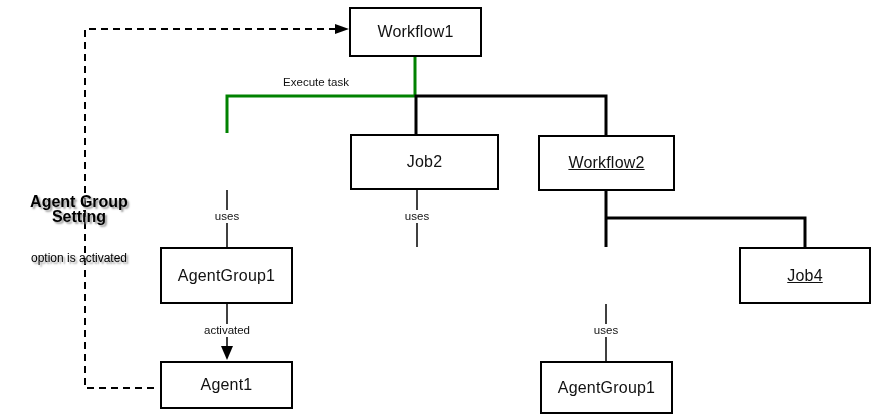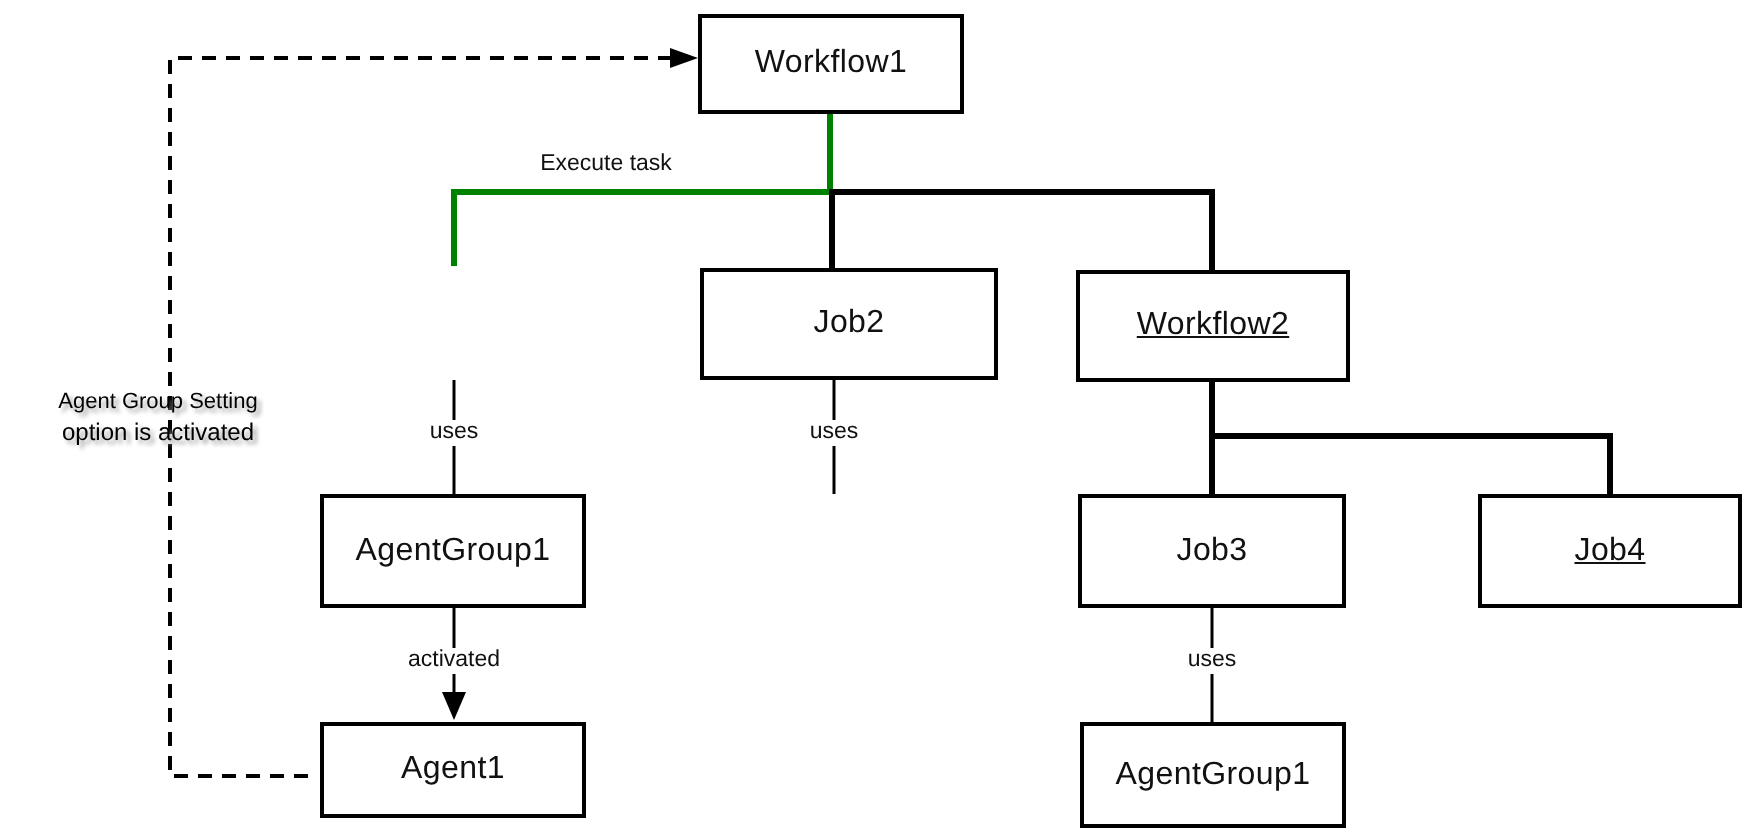--- a/index.html
+++ b/index.html
@@ -14,22 +14,22 @@
     font-size:16px;color:#111;letter-spacing:.2px;
   }
   .edge-label{
     position:absolute;transform:translateX(-50%);font-size:11.5px;color:#111;
     background:#ffffff;padding:0 3px;line-height:13px;white-space:nowrap;
   }
   .annotation{
     position:absolute;left:2px;top:194px;width:154px;text-align:center;
     color:#000;text-shadow:2px 2px 2px #9c9c9c;line-height:15px;
   }
-  .annotation .l1{font-size:11px;font-weight:normal;display:block;}
-  .annotation .l2{font-size:12px;display:block;}
+  .annotation .l1{font-size:16px;font-weight:bold;display:block;}
+  .annotation .l2{font-size:12px;display:block;margin-top:27px;}
 </style>
 </head>
 <body>
 
 <div class="stage">
 
   <svg class="wires" viewBox="0 0 872 418">
 
     <path d="M336 29 L85 29 L85 388 L159 388" fill="none" stroke="#000000" stroke-width="2" stroke-dasharray="7 5"></path>
     <polygon points="335,24 335,34 349,29" fill="#000"></polygon>
@@ -58,37 +58,34 @@
 
   <div class="node" style="left: 538px; top: 135px; width: 137px; height: 56px; border-color: rgb(0, 0, 0); text-decoration: underline;">
     <span>Workflow2</span>
   </div>
 
   <div class="node" style="left: 160px; top: 247px; width: 133px; height: 57px; border-color: rgb(0, 0, 0);">
     <span>AgentGroup1</span>
   </div>
 
 
-  <div class="node" style="left: 539px; top: 247px; width: 134px; height: 57px; border-color: rgb(0, 0, 0);">
-    <span>Job3</span>
-  </div>
 
   <div class="node" style="left: 739px; top: 247px; width: 132px; height: 57px; border-color: rgb(0, 0, 0); text-decoration: underline;">
     <span>Job4</span>
   </div>
 
   <div class="node" style="left: 160px; top: 361px; width: 133px; height: 48px; border-color: rgb(0, 0, 0);">
     <span>Agent1</span>
   </div>
 
   <div class="node" style="left: 540px; top: 361px; width: 133px; height: 53px; border-color: rgb(0, 0, 0);">
     <span>AgentGroup1</span>
   </div>
 
-  <div class="edge-label" style="left:303px;top:76px;background:transparent">Execute task</div>
+  <div class="edge-label" style="left:316px;top:76px;background:transparent">Execute task</div>
   <div class="edge-label" style="left:227px;top:210px">uses</div>
   <div class="edge-label" style="left:417px;top:210px">uses</div>
   <div class="edge-label" style="left:227px;top:324px">activated</div>
   <div class="edge-label" style="left:606px;top:324px">uses</div>
 
   <div class="annotation">
     <span class="l1">Agent Group Setting</span>
     <span class="l2">option is activated</span>
   </div>
 

